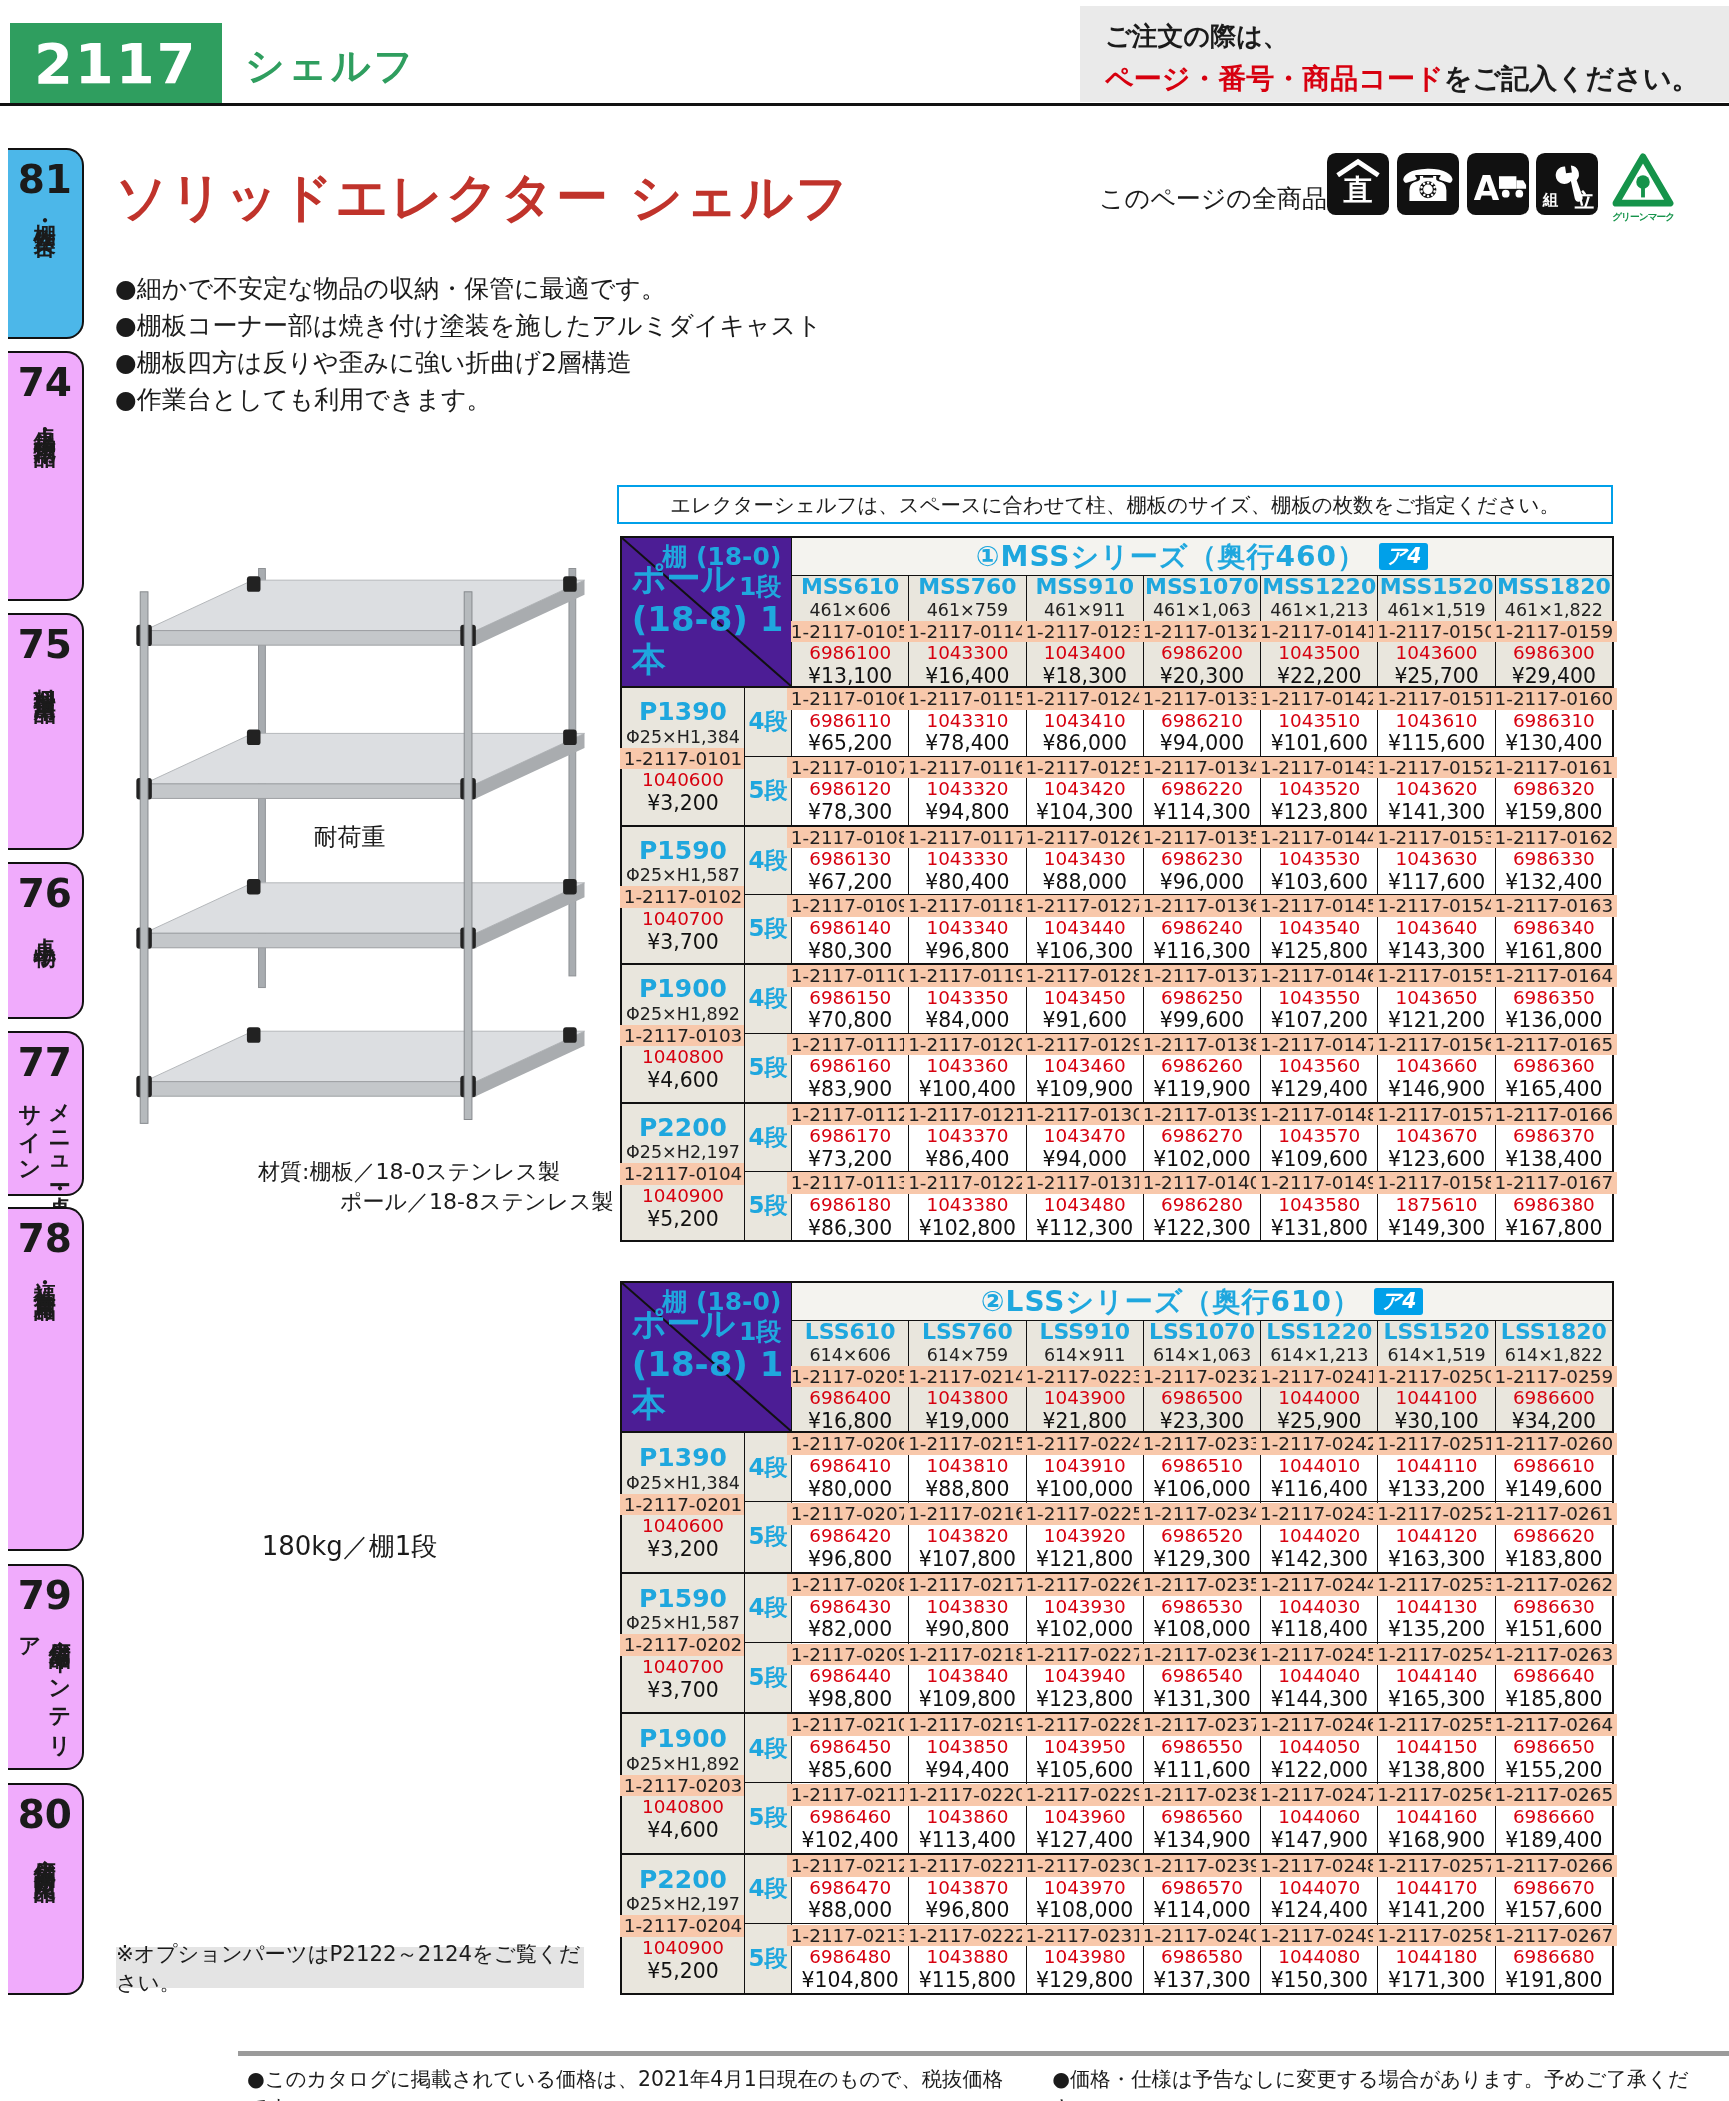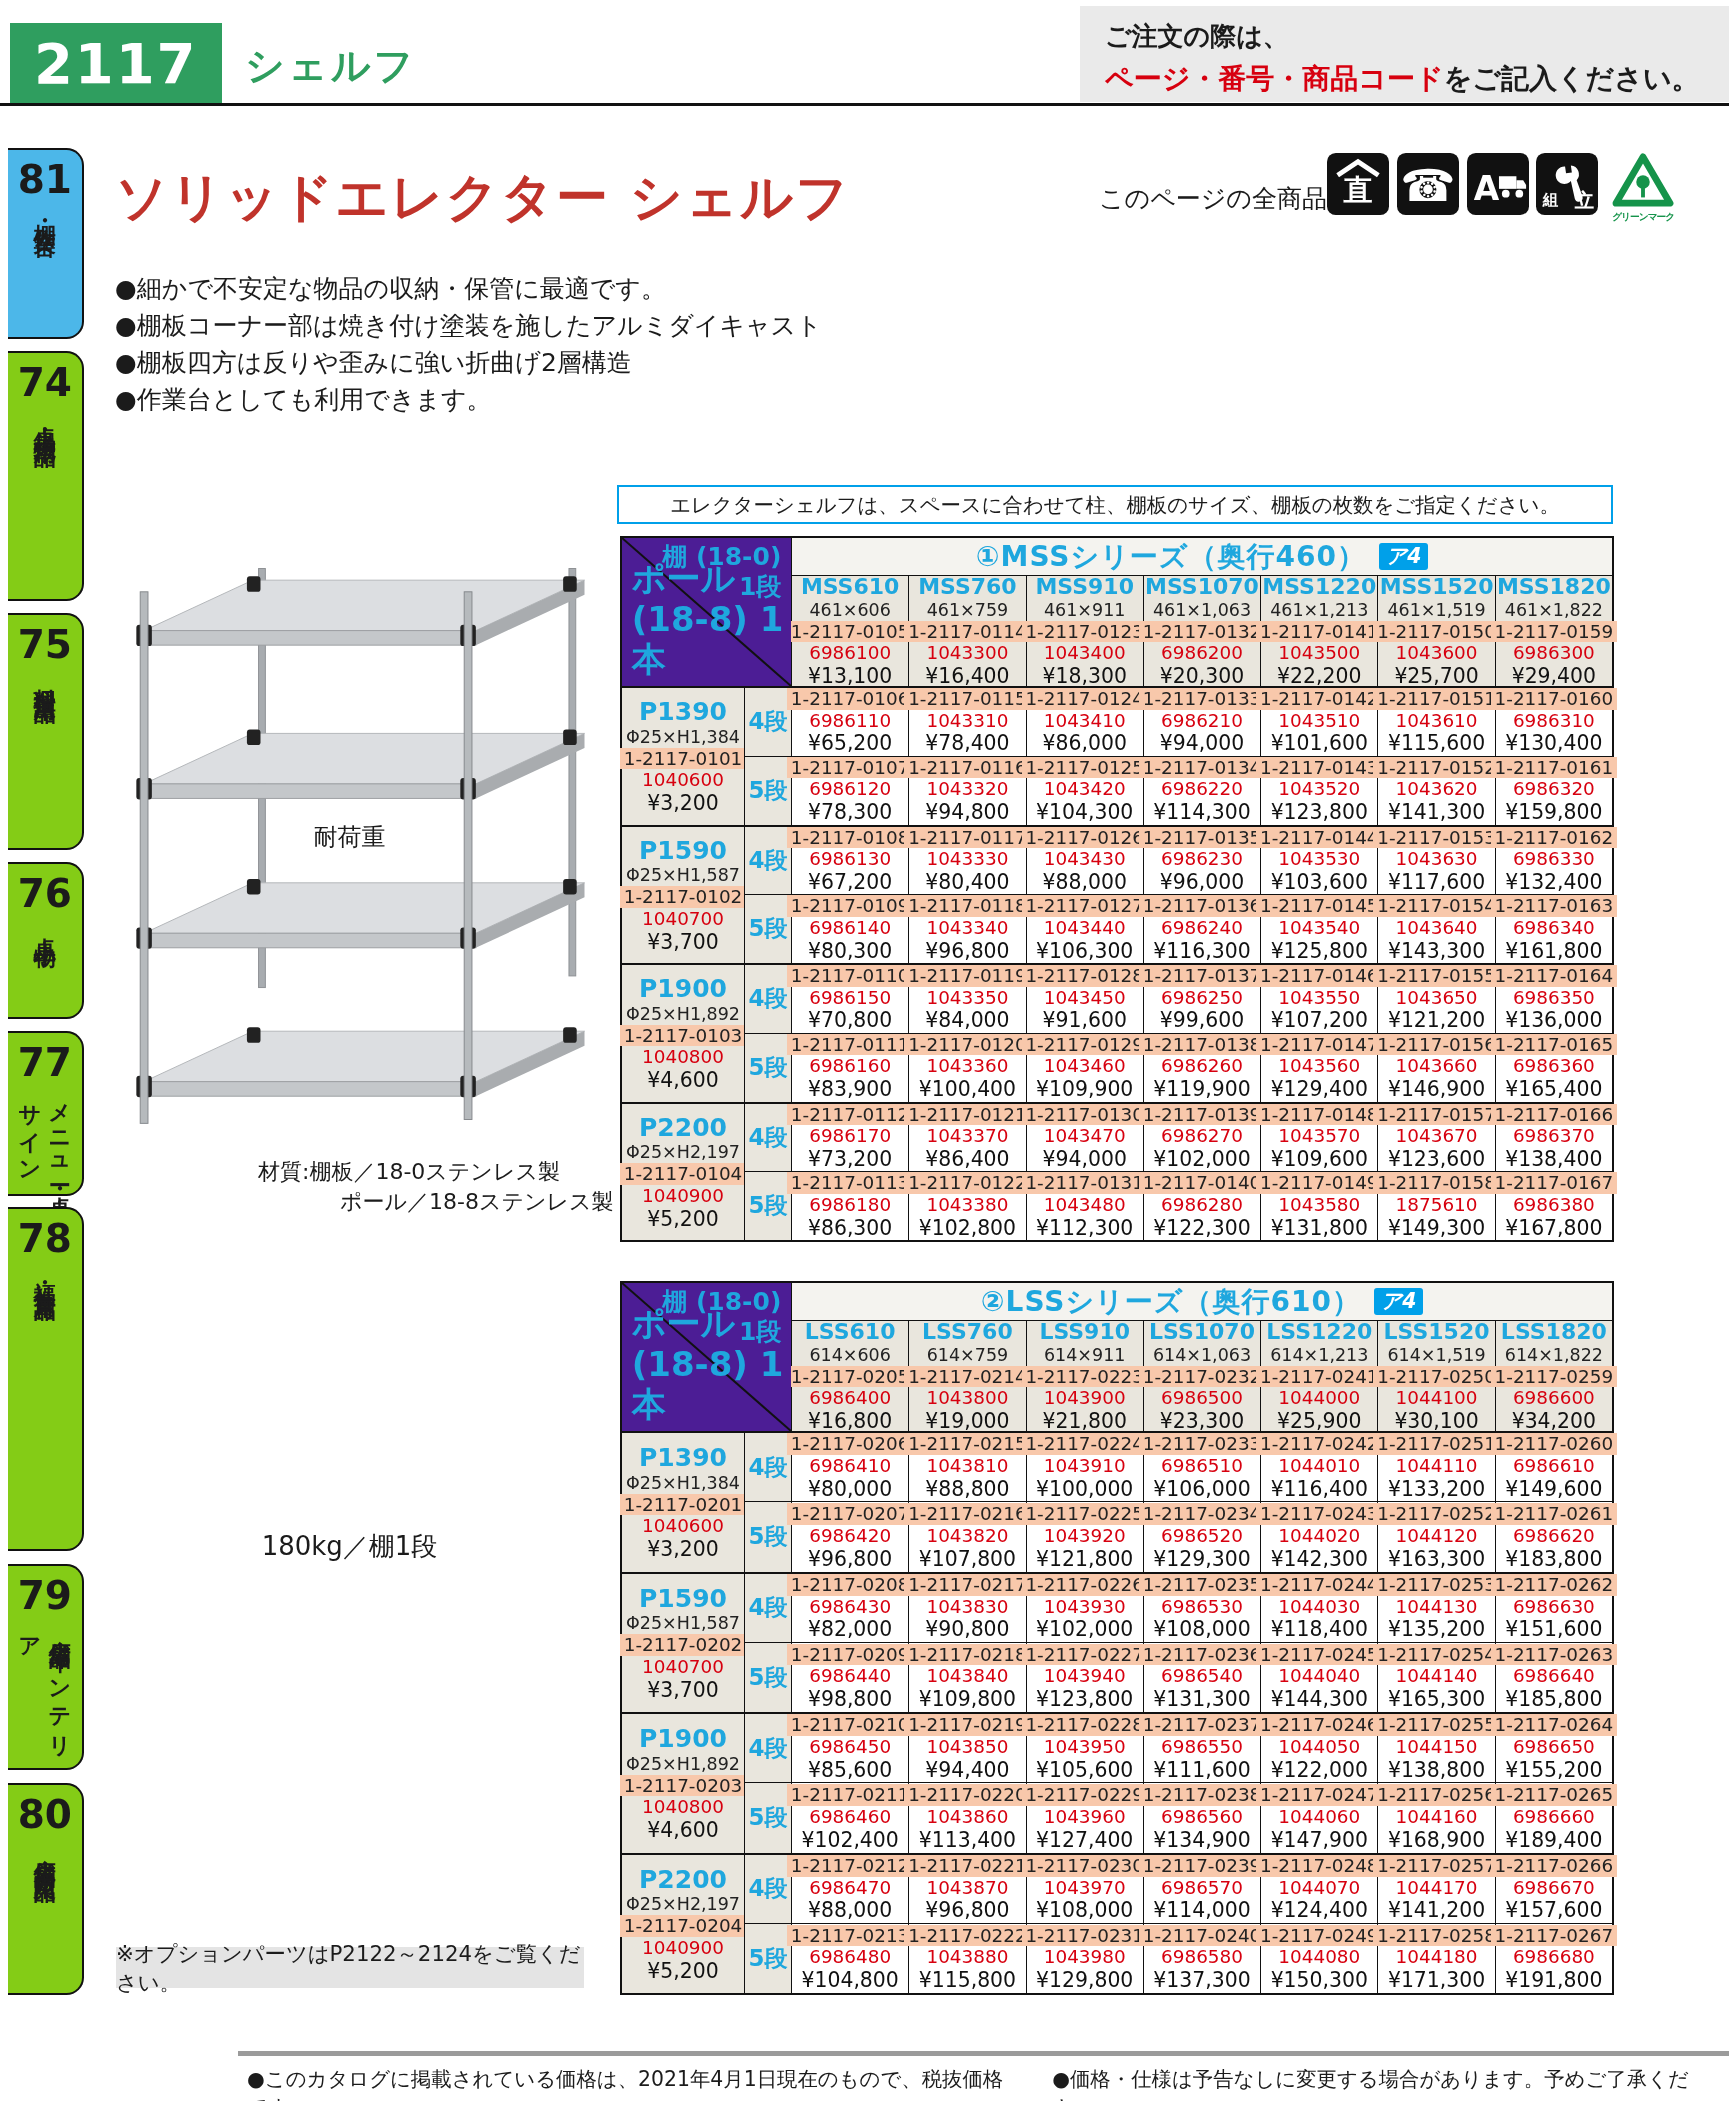--- a/index.html
+++ b/index.html
@@ -13,21 +13,21 @@
   .pageno{color:#fff;font-size:56px;font-weight:bold;letter-spacing:1.9px;}
   .page-cat{left:245px;top:39px;font-size:39px;font-weight:bold;color:#2f9e5f;letter-spacing:2.9px;}
   .header-rule{left:0;top:103px;width:1729px;height:2.9px;background:#111;}
   .order-note{left:1080px;top:5.8px;width:649px;height:96px;background:#eaeaea;
               padding:13.6px 0 0 25px;box-sizing:border-box;}
   .order-note .l1{font-size:26px;font-weight:bold;}
   .order-note .l2{font-size:28px;font-weight:bold;margin-top:5.8px;}
   .order-note .hl{color:#d7000f;}
 
   
-  .tab{position:absolute;left:7.8px;width:76px;background:#84cc16;border:2.9px solid #111;border-left:none;
+  .tab{position:absolute;left:7.8px;width:76px;background:#f0abfc;border:2.9px solid #111;border-left:none;
        border-radius:0 17.5px 17.5px 0;box-sizing:border-box;display:flex;flex-direction:column;
        align-items:center;padding-top:9.7px;}
   .tab.active{background:#4cb7e9;}
   .tab .num{font-size:39px;font-weight:bold;line-height:1;}
   .tab .vlabel{writing-mode:vertical-rl;text-orientation:upright;font-size:22px;font-weight:bold;
                margin-top:7.8px;letter-spacing:2.9px;}
   .tab81{top:148px;height:191px;}
   .tab74{top:351px;height:250px;}
   .tab75{top:613px;height:237px;}
   .tab76{top:862px;height:157px;}

